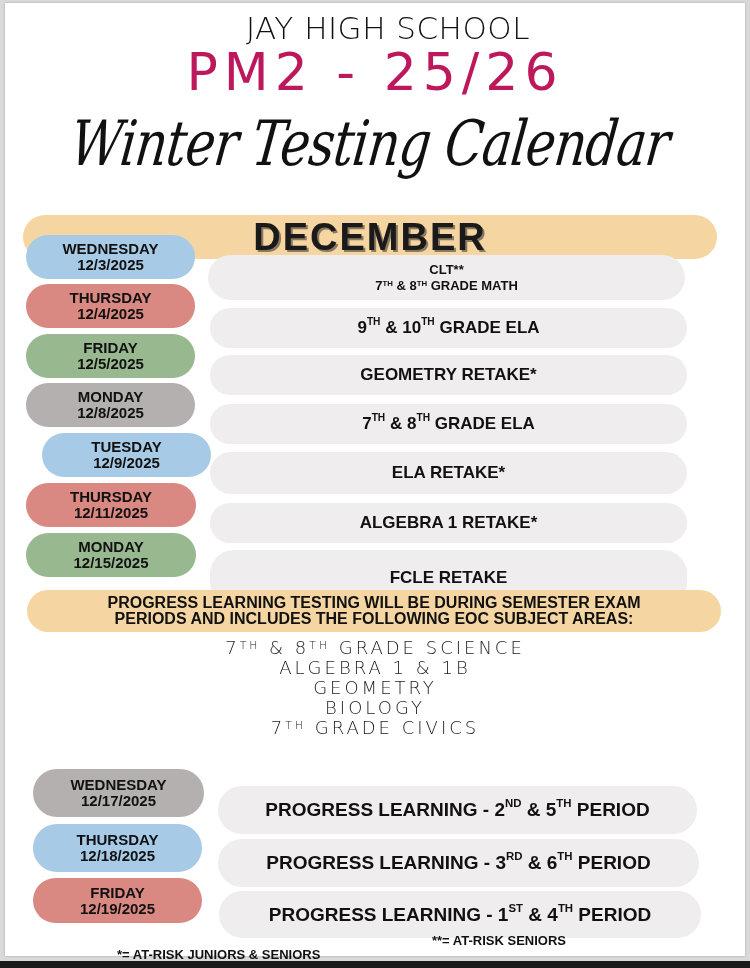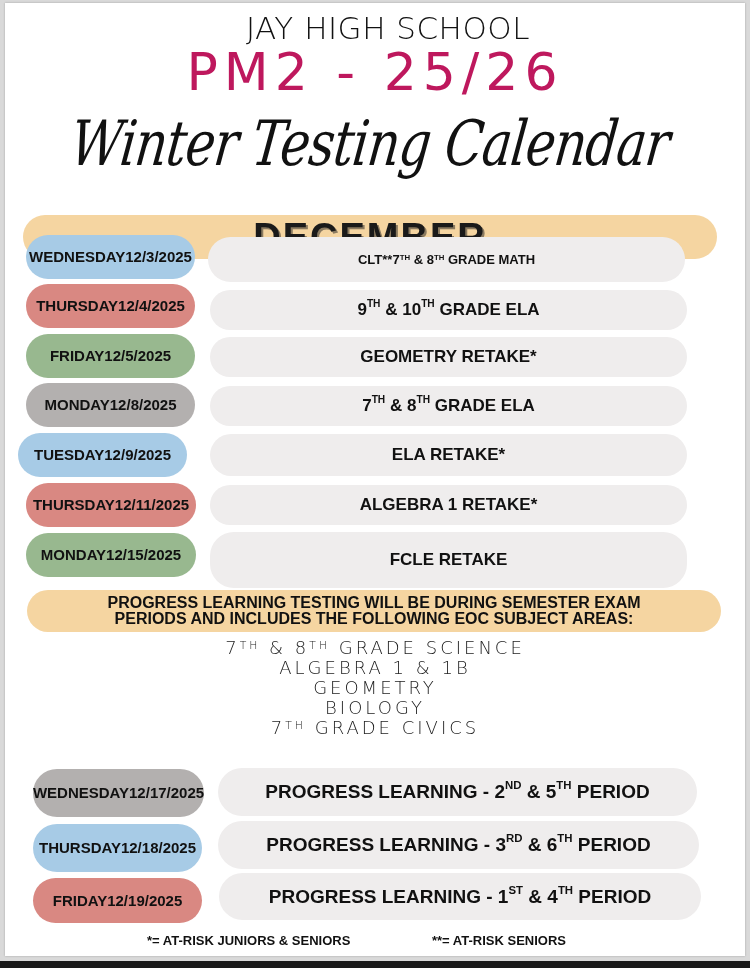--- a/index.html
+++ b/index.html
@@ -22,24 +22,24 @@
   .term { position:absolute; left:0; width:750px; top:42px; text-align:center;
     font-family:"DejaVu Sans", sans-serif; font-weight:normal; font-size:52px; letter-spacing:6px; color:#be185d; line-height:60px; }
   .script { position:absolute; left:0; width:750px; top:100px; text-align:center;
     font-family:"DejaVu Serif", serif; font-style:italic; font-size:50px; color:#111; line-height:70px;
     transform:scaleY(1.25) skewX(-8deg); transform-origin:center top; font-weight:normal; letter-spacing:-1px; }
 
   .month-bar { position:absolute; left:23px; top:179px; width:694px; height:44px; border-radius:22px;
     background:#f5d5a1; display:flex; align-items:center; justify-content:center;margin-top:36px; }
   .month-bar span { font-family:"Liberation Sans", sans-serif; font-size:38px; font-weight:bold; letter-spacing:2px;
     color:#1a1a1a; text-shadow:2px 2px 0 #8a7a60; }
-  .date-pill { position:absolute; border-radius:24px; display:flex; flex-direction:row;
+  .date-pill { position:absolute; border-radius:24px; display:flex; flex-direction:column;
     align-items:center; justify-content:center; font-weight:bold; font-size:15px; line-height:16px; text-align:center; color:#111; }
-  .event-pill { position:absolute; border-radius:24px; background:#efeded; display:flex; flex-direction:row;
-    align-items:center; justify-content:center; font-weight:bold; color:#111; text-align:center; }
+  .event-pill { position:absolute; border-radius:24px; background:#efeded; display:flex; flex-direction:column;
+    align-items:center; justify-content:center; font-weight:bold; color:#111; text-align:center;margin-top:18px; }
   .event-pill .main { font-size:17px; }
   .event-pill .small { font-size:13px; line-height:16px; }
   .event-pill.big .main { font-size:19px; }
   sup { font-size:60%; vertical-align:top; position:relative; top:-2px; }
 
   .blue { background:#a7cbe6; }
   .red { background:#d98882; }
   .green { background:#98b88f; }
   .gray { background:#b3b0af; }
 
@@ -91,21 +91,21 @@
 </div>
 
 <div class="date-pill gray" style="left:26px;top:383px;width:169px;height:44px;">
   <span>MONDAY</span>
   <span>12/8/2025</span>
 </div>
 <div class="event-pill" style="left:210px;top:386px;width:477px;height:40px;">
   <span class="main">7<sup>TH</sup> &amp; 8<sup>TH</sup> GRADE ELA</span>
 </div>
 
-<div class="date-pill blue" style="left:18px;top:433px;width:169px;height:44px;">
+<div class="date-pill blue" style="left:42px;top:433px;width:169px;height:44px;">
   <span>TUESDAY</span>
   <span>12/9/2025</span>
 </div>
 <div class="event-pill" style="left:210px;top:434px;width:477px;height:42px;">
   <span class="main">ELA RETAKE*</span>
 </div>
 
 <div class="date-pill red" style="left:26px;top:483px;width:170px;height:44px;">
   <span>THURSDAY</span>
   <span>12/11/2025</span>
@@ -153,15 +153,15 @@
 
 <div class="date-pill red" style="left:33px;top:878px;width:169px;height:45px;">
   <span>FRIDAY</span>
   <span>12/19/2025</span>
 </div>
 <div class="event-pill big" style="left:219px;top:873px;width:482px;height:47px;">
   <span class="main">PROGRESS LEARNING - 1<sup>ST</sup> &amp; 4<sup>TH</sup> PERIOD</span>
 </div>
 
 <div class="footnotes">
-  <span style="left:147px;">*= AT-RISK JUNIORS &amp; SENIORS</span>
+  <span style="left:117px;margin-top:14px;">*= AT-RISK JUNIORS &amp; SENIORS</span>
   <span style="left:432px;">**= AT-RISK SENIORS</span>
 </div>
 
 </body></html>

